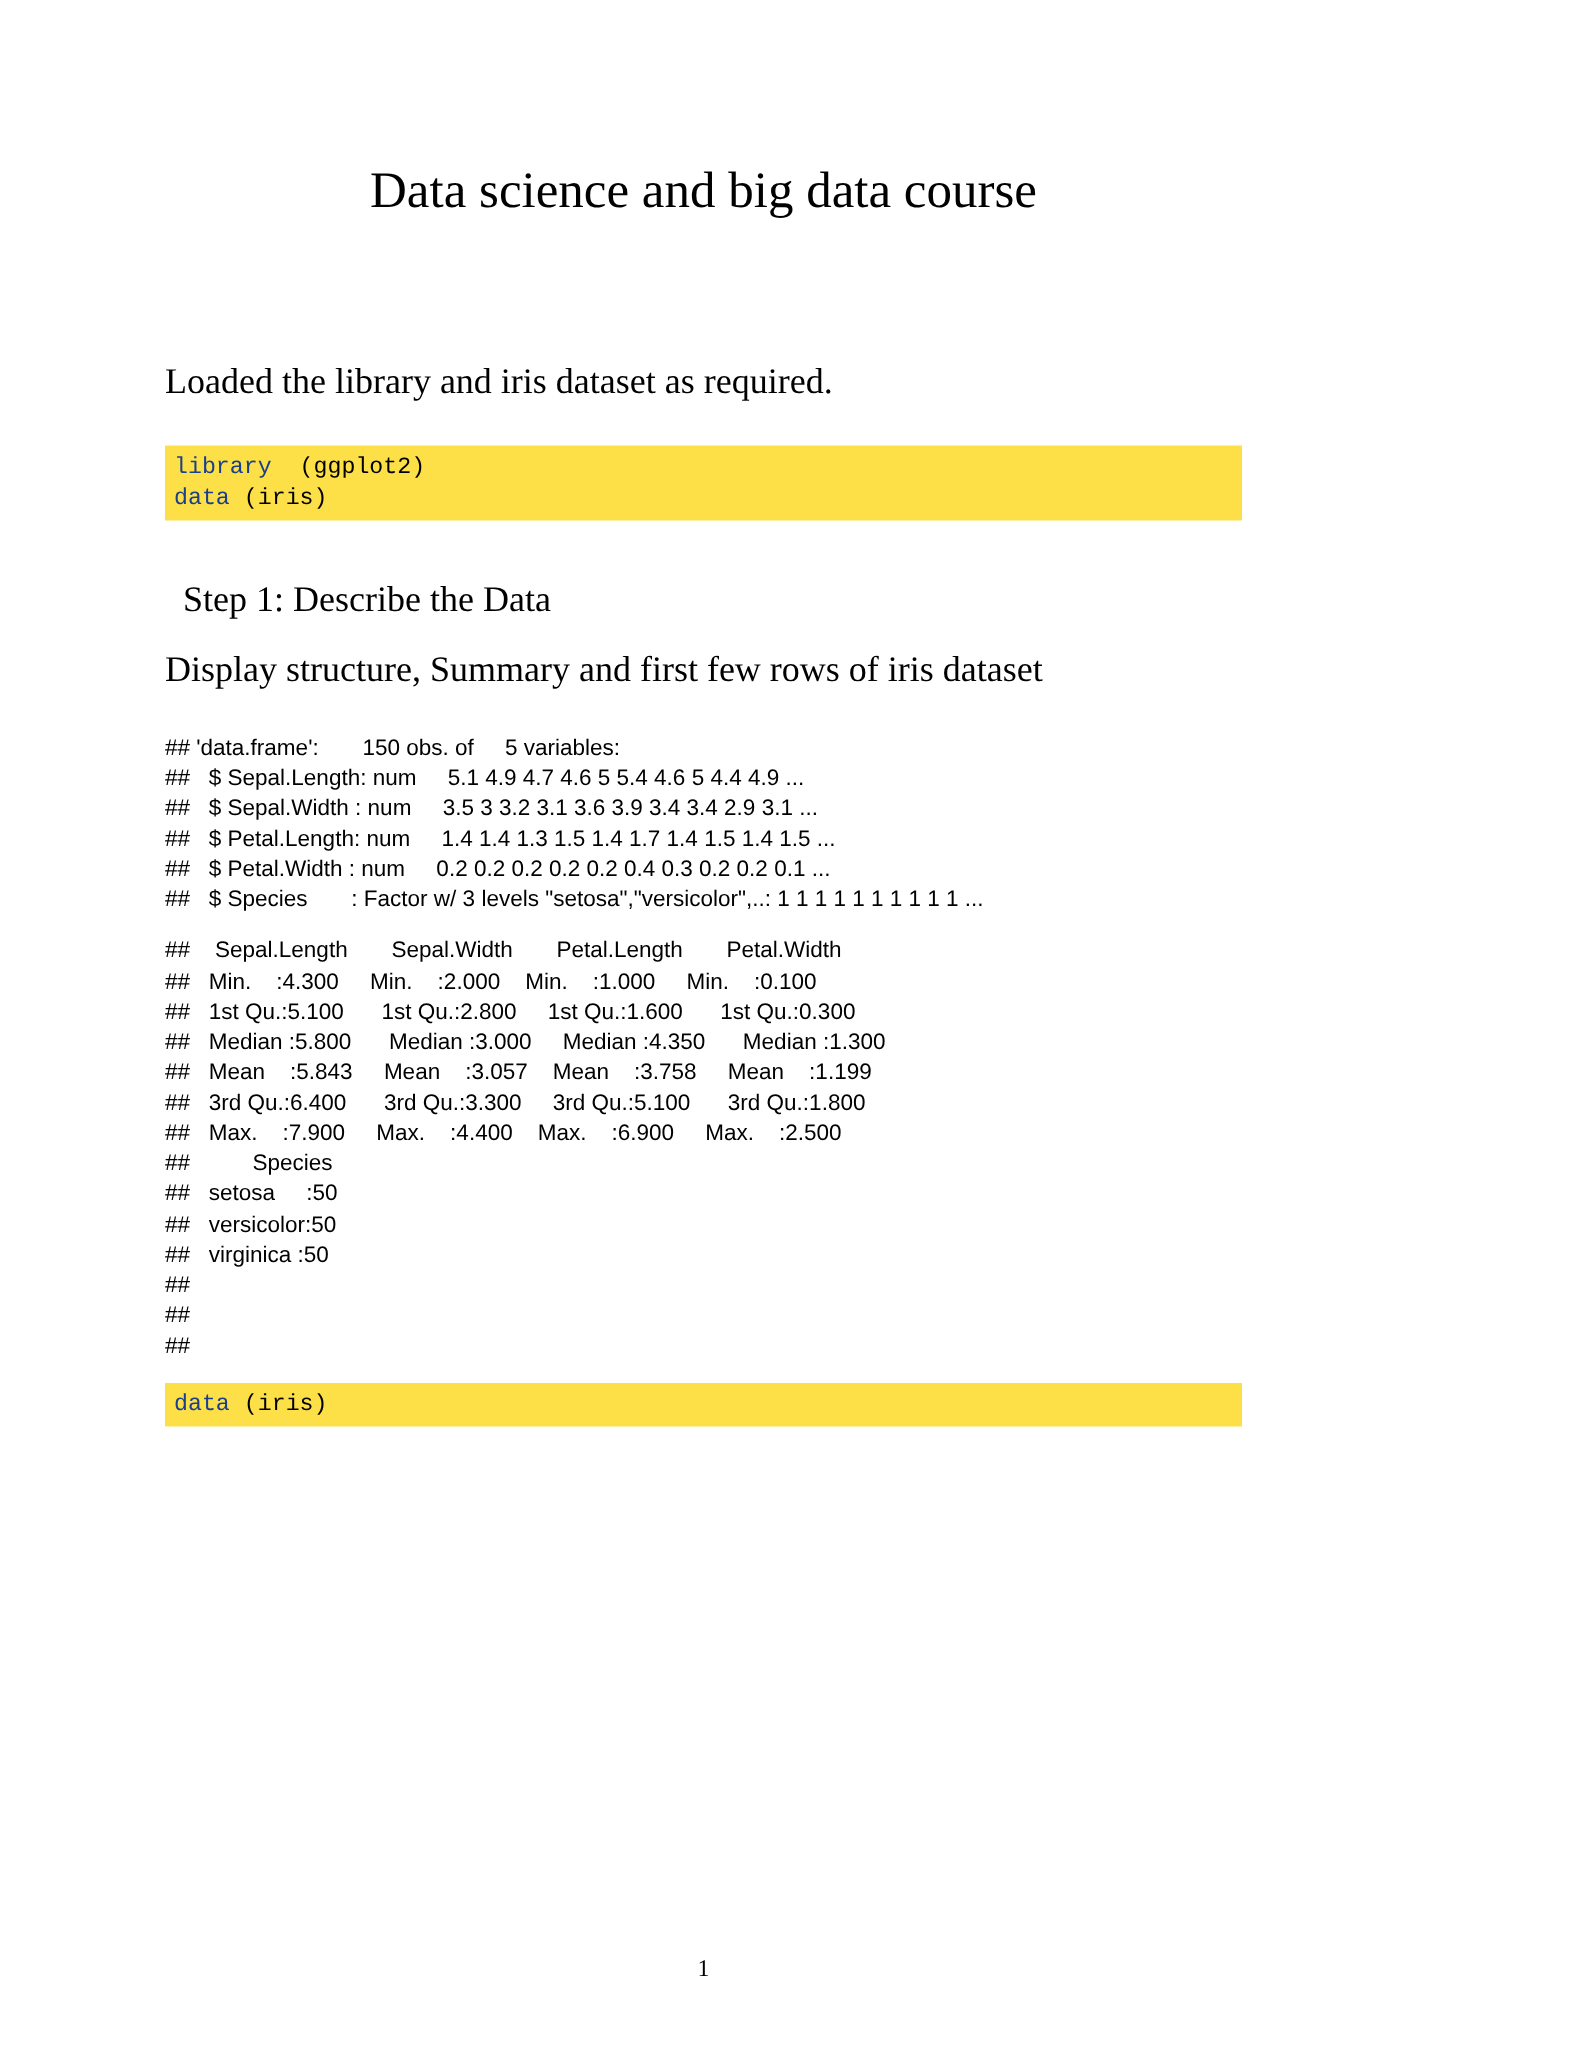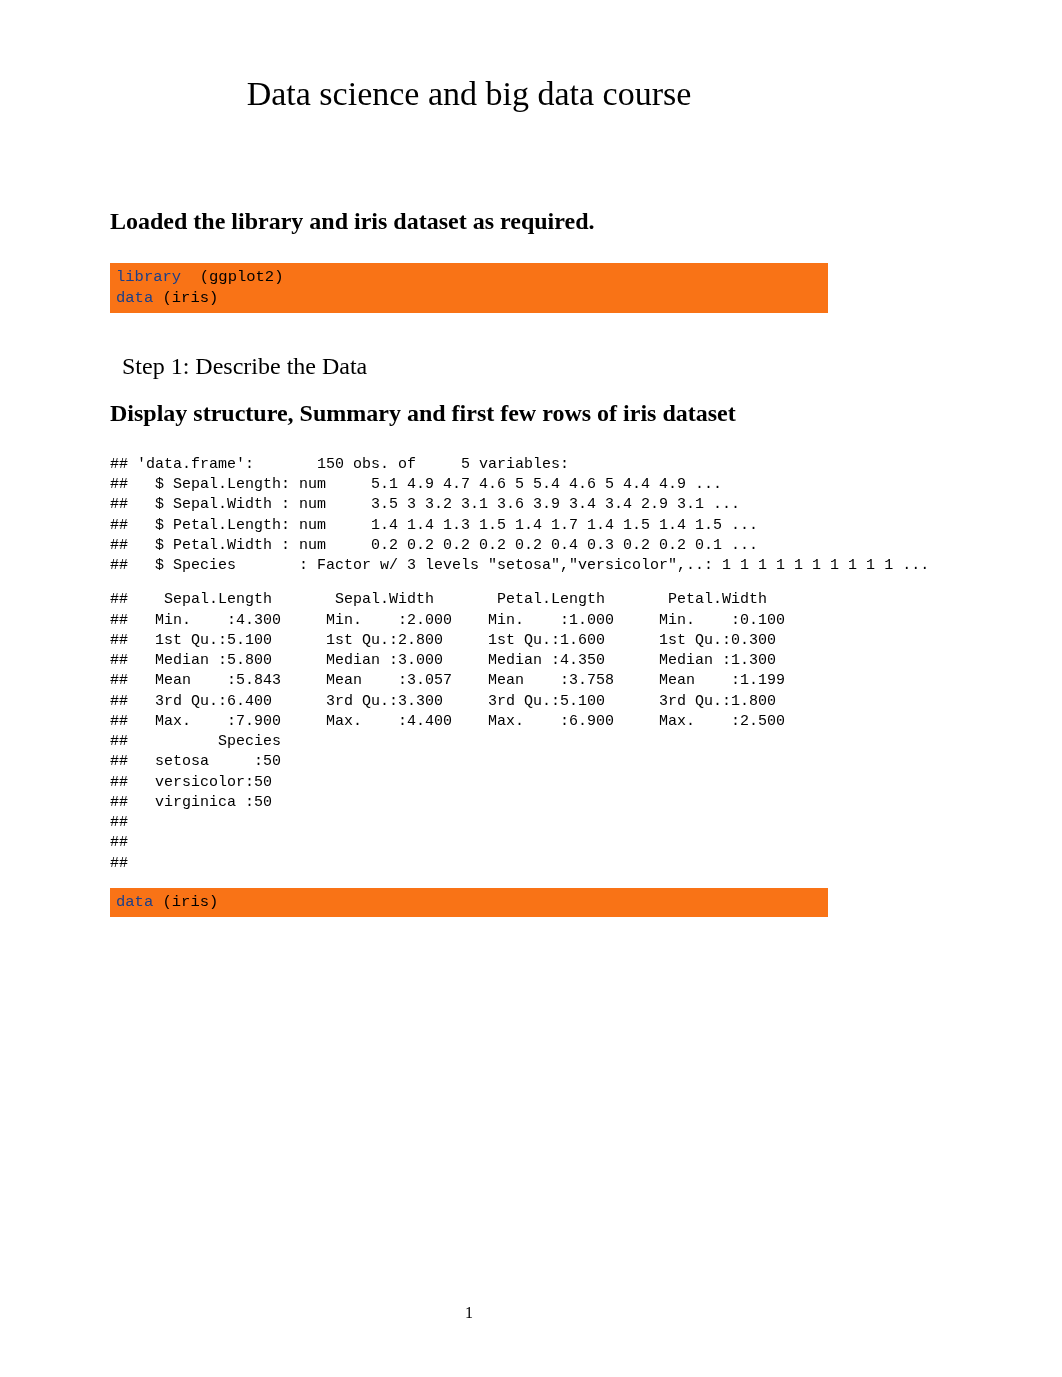--- a/index.html
+++ b/index.html
@@ -5,57 +5,57 @@
   body {
     margin: 0;
     padding: 0;
     background: #ffffff;
     font-family: "Times New Roman", Times, serif;
     color: #000000;
   }
   .page {
     width: 938px;
     min-height: 1377px;
-    padding: 75px 110px 50px 110px;
+    padding: 109px 110px 50px 110px;
     box-sizing: border-box;
     position: relative;
   }
   h1.title {
     font-size: 34px;
     text-align: center;
     font-weight: normal;
     margin: 0 0 95px 0;
   }
   h2.section {
     font-size: 24px;
-    font-weight: bold;
+    font-weight: normal;
     margin: 0 0 28px 0;
   }
   h2.section.top {
     margin-top: 10px;
   }
   h2.step {
     font-size: 24px;
     font-weight: normal;
     margin: 40px 0 20px 12px;
   }
   .code-block {
-    background: #f97316;
+    background: #fde047;
     padding: 4px 6px;
     font-family: "Courier New", Courier, monospace;
     font-size: 15.5px;
     line-height: 1.35;
     white-space: pre;
     margin: 6px 0 20px 0;
   }
   .code-block .kw {
     color: #1a3f8b;
   }
   .output-block {
-    font-family: Liberation Mono, monospace;
+    font-family: Liberation Sans, sans-serif;
     font-size: 15px;
     line-height: 1.35;
     white-space: pre;
     margin: 8px 0 14px 0;
     color: #000;
   }
   .page-number {
     position: absolute;
     bottom: 55px;
     left: 0;

